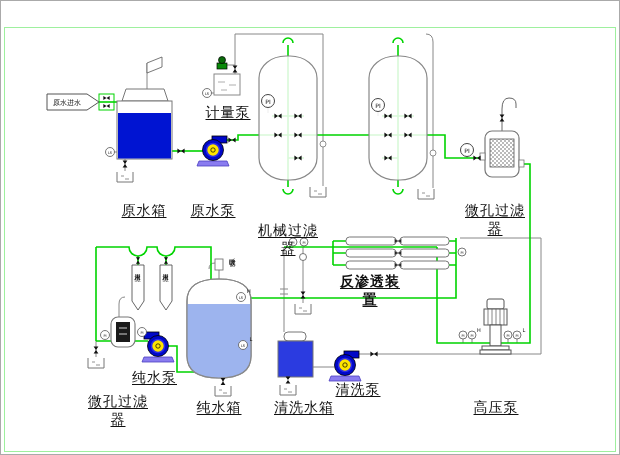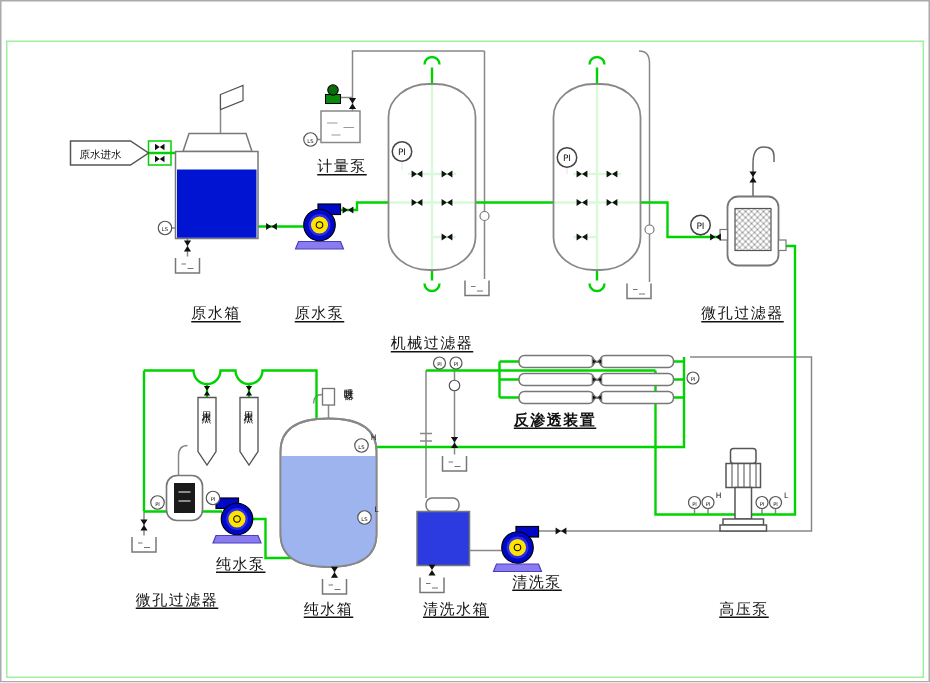--- a/index.html
+++ b/index.html
@@ -1,21 +1,21 @@
 <!DOCTYPE html>
 <html><head>
 <meta charset="utf-8">
 <style>
   html,body{margin:0;padding:0;background:#fff;}
   #stage{position:relative;width:620px;height:455px;background:#fff;overflow:hidden;
          font-family:"DejaVu Sans","Liberation Sans",sans-serif;border:1px solid #aaa;box-sizing:border-box;}
   #title{position:absolute;left:4px;top:2px;font-size:13px;font-weight:bold;color:#111;letter-spacing:1px;}
   #frame{position:absolute;left:3px;top:26px;width:612px;height:425px;border:1px solid #9ef09e;box-sizing:border-box;}
   svg{position:absolute;left:0;top:0;}
-  .eq-label{position:absolute;text-align:center;font-size:10px;color:#111;
+  .eq-label{position:absolute;text-align:center;font-size:14px;color:#111;
             text-decoration:underline;text-underline-offset:2px;letter-spacing:1px;}
   .flag-label{position:absolute;font-size:7px;color:#111;text-align:center;letter-spacing:0;}
   .vtext{position:absolute;writing-mode:vertical-rl;text-orientation:upright;font-size:6.5px;color:#111;letter-spacing:1px;line-height:1;}
 </style>
 </head>
 <body>
 
 <div id="stage">
   <div id="frame"></div>
 

